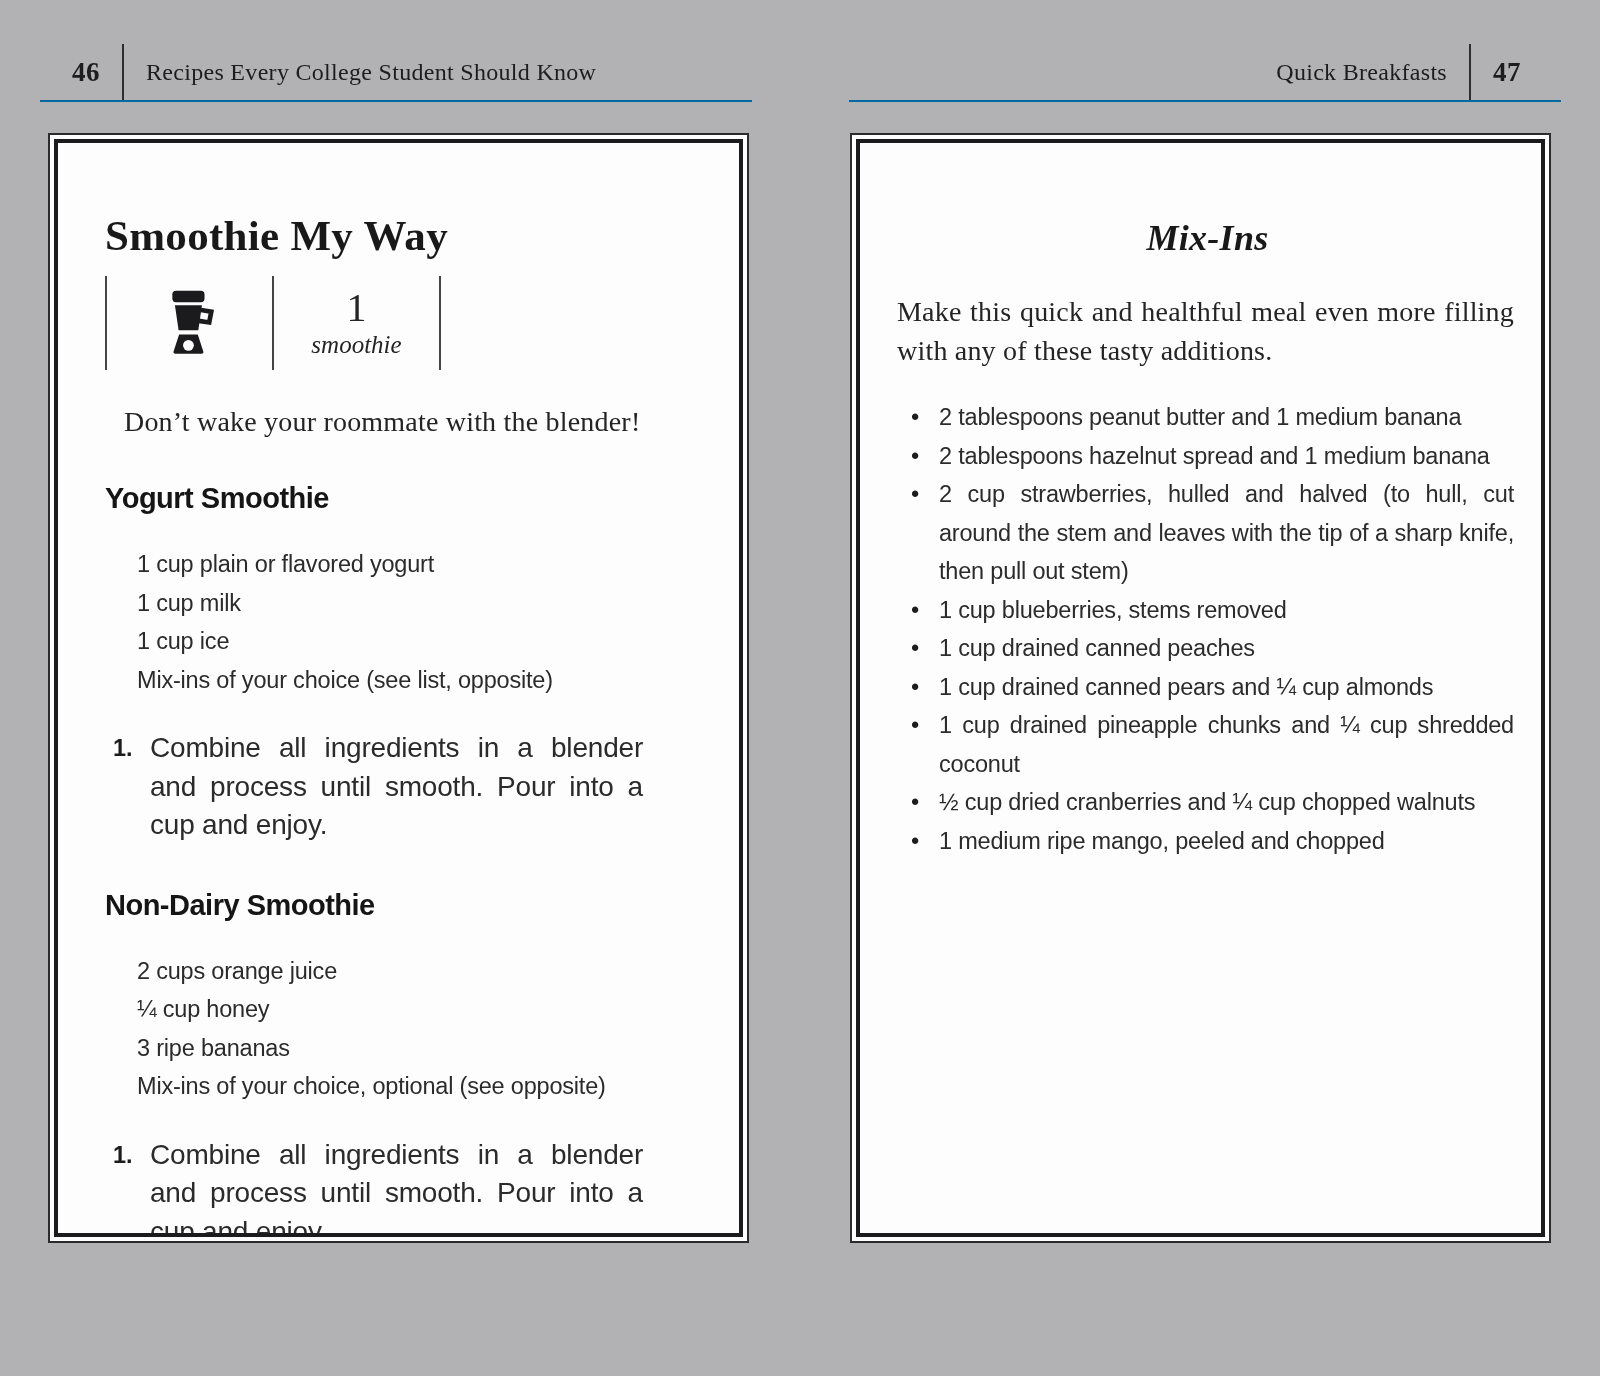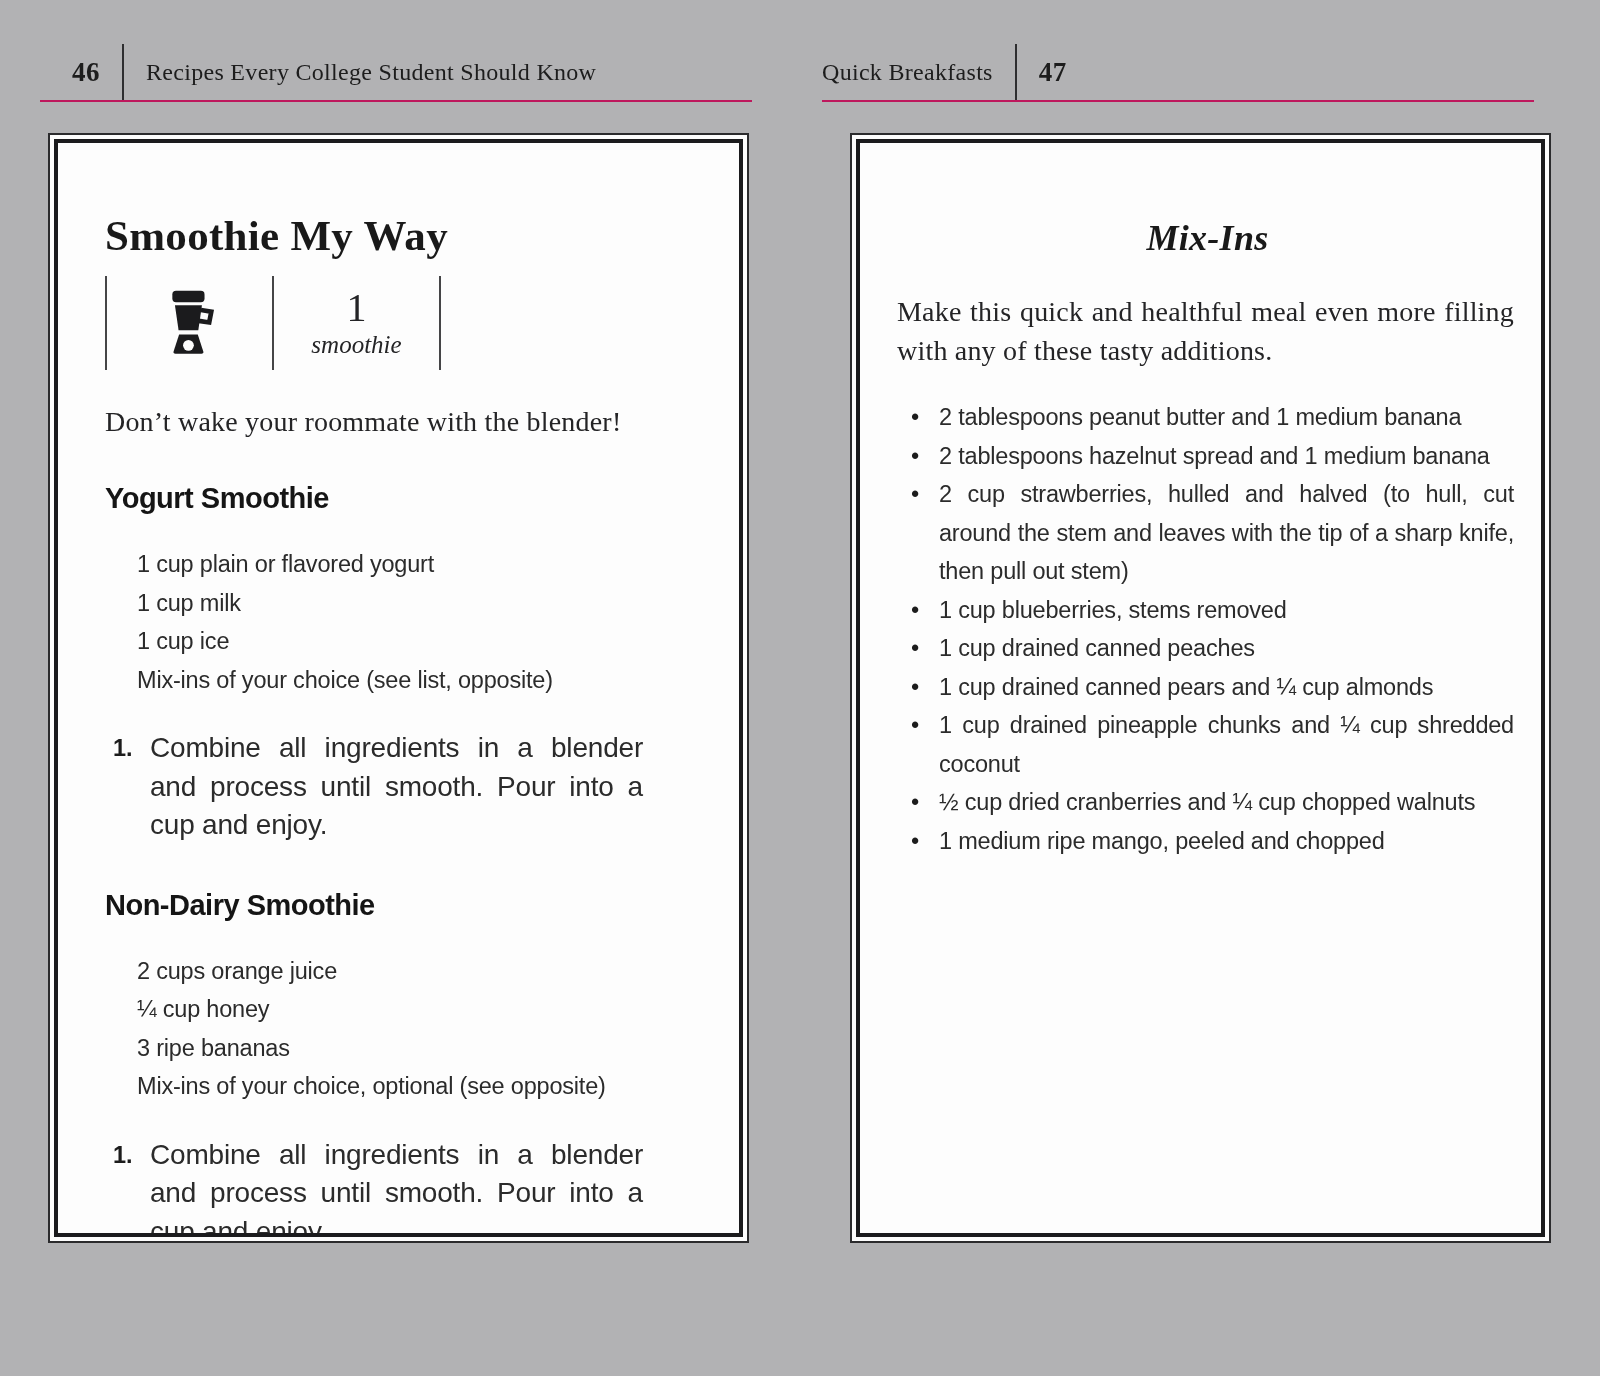--- a/index.html
+++ b/index.html
@@ -9,24 +9,24 @@
     background:#b2b2b4;
     font-family:"Liberation Serif", serif;
     color:#1d1d1d;
     overflow:hidden;
   }
 
   
   .running-head {
     position:absolute; top:44px; height:58px;
     display:flex; align-items:center;
-    border-bottom:2px solid #be185d;
+    border-bottom:2px solid #0369a1;
   }
   .rh-left  { left:40px;  width:712px; }
-  .rh-right { left:822px; width:712px; justify-content:flex-start; }
+  .rh-right { left:849px; width:712px; justify-content:flex-end; }
   .rh-num   { font-weight:bold; font-size:27px; letter-spacing:0.5px; }
   .rh-left .rh-num  { margin-left:32px; }
   .rh-right .rh-num { margin-right:40px; }
   .rh-divider { width:2px; align-self:stretch; background:#2e2e30; margin:0 22px; }
   .rh-title { font-weight:normal; font-size:24px; letter-spacing:0.3px; }
 
   
   .page {
     position:absolute; top:133px; width:701px; height:1110px;
     background:#fdfdfd;
@@ -54,21 +54,21 @@
     display:flex; align-items:stretch;
   }
   .yield-bar { width:2px; background:#454547; }
   .yield-cell {
     flex:1; display:flex; flex-direction:column;
     align-items:center; justify-content:center;
   }
   .yield-qty  { font-size:40px; line-height:1.0; color:#242426; }
   .yield-unit { font-style:italic; font-size:25px; margin-top:3px; color:#242426; }
   .recipe-intro {
-    margin:36px 47px 0 47px;
+    margin:36px 47px 0 66px;
     font-size:28px; letter-spacing:0.2px; color:#242426;
   }
   .section-heading {
     margin:44px 47px 0 47px;
     font-family:"Liberation Sans", sans-serif;
     font-weight:bold; font-size:29px; letter-spacing:-0.5px;
     color:#151515;
   }
   .ingredients {
     margin:30px 55px 0 79px;

